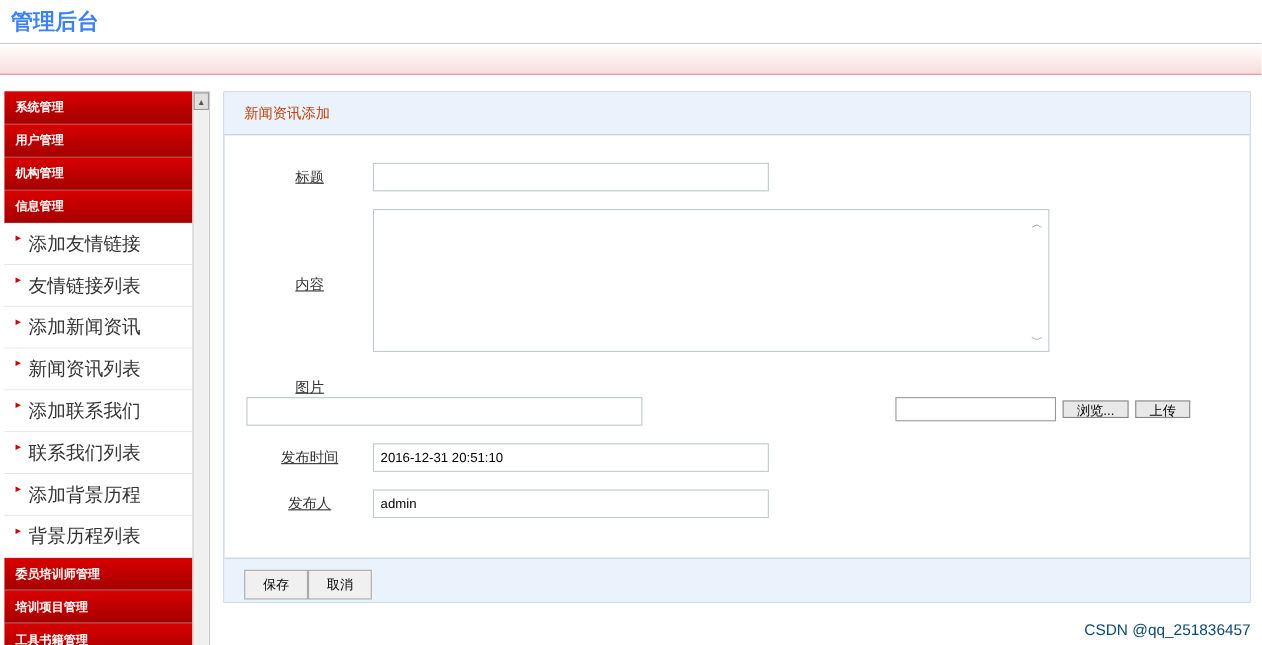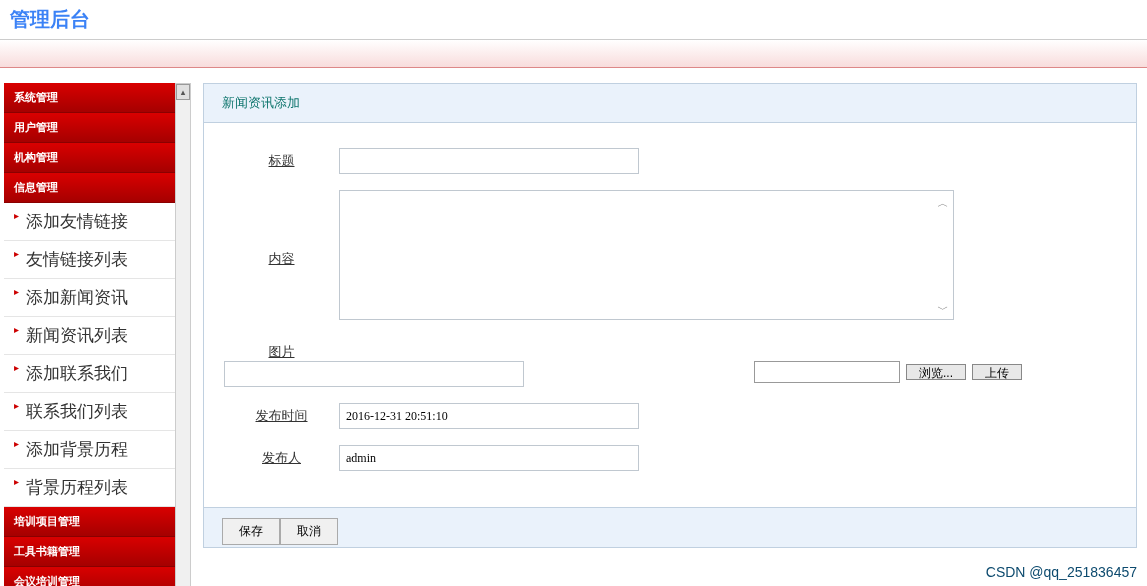--- a/index.html
+++ b/index.html
@@ -88,21 +88,21 @@
     
     .panel {
       border: 1px solid #c0d0e0;
       background: #fff;
     }
     .panel-header {
       background: #eaf2fb;
       border-bottom: 1px solid #c0d0e0;
       padding: 10px 18px;
       font-size: 13px;
-      color: #0f766e;
+      color: #c2410c;
     }
     .panel-body {
       padding: 25px 20px 20px 20px;
     }
     
     .form-row {
       display: flex;
       align-items: flex-start;
       margin-bottom: 16px;
     }
@@ -111,26 +111,26 @@
       text-align: center;
       padding-top: 4px;
       color: #333;
       font-size: 13px;
       text-decoration: underline;
     }
     .form-control {
       flex: 1;
     }
     .text-input {
-      width: 300px;
+      width: 360px;
       height: 26px;
       border: 1px solid #c0c8d0;
       padding: 2px 6px;
       font-size: 12px;
-      font-family: Liberation Serif, serif;
+      font-family: Liberation Sans, sans-serif;
     }
     .textarea-input {
       width: 615px;
       height: 130px;
       border: 1px solid #c0c8d0;
       padding: 4px 6px;
       font-size: 12px;
       resize: none;
       position: relative;
     }
@@ -211,20 +211,21 @@
         <div class="menu-parent">机构管理</div>
         <div class="menu-parent">信息管理</div>
         <div class="menu-child">添加友情链接</div>
         <div class="menu-child">友情链接列表</div>
         <div class="menu-child">添加新闻资讯</div>
         <div class="menu-child">新闻资讯列表</div>
         <div class="menu-child">添加联系我们</div>
         <div class="menu-child">联系我们列表</div>
         <div class="menu-child">添加背景历程</div>
         <div class="menu-child">背景历程列表</div>
+        <div class="menu-parent">委员培训师管理</div>
         <div class="menu-parent">培训项目管理</div>
         <div class="menu-parent">工具书籍管理</div>
         <div class="menu-parent">会议培训管理</div>
       </div>
     <div class="scrollbar-track">
       <div class="scroll-arrow">▴</div>
     </div>
   </nav>
 
   <main class="main">

